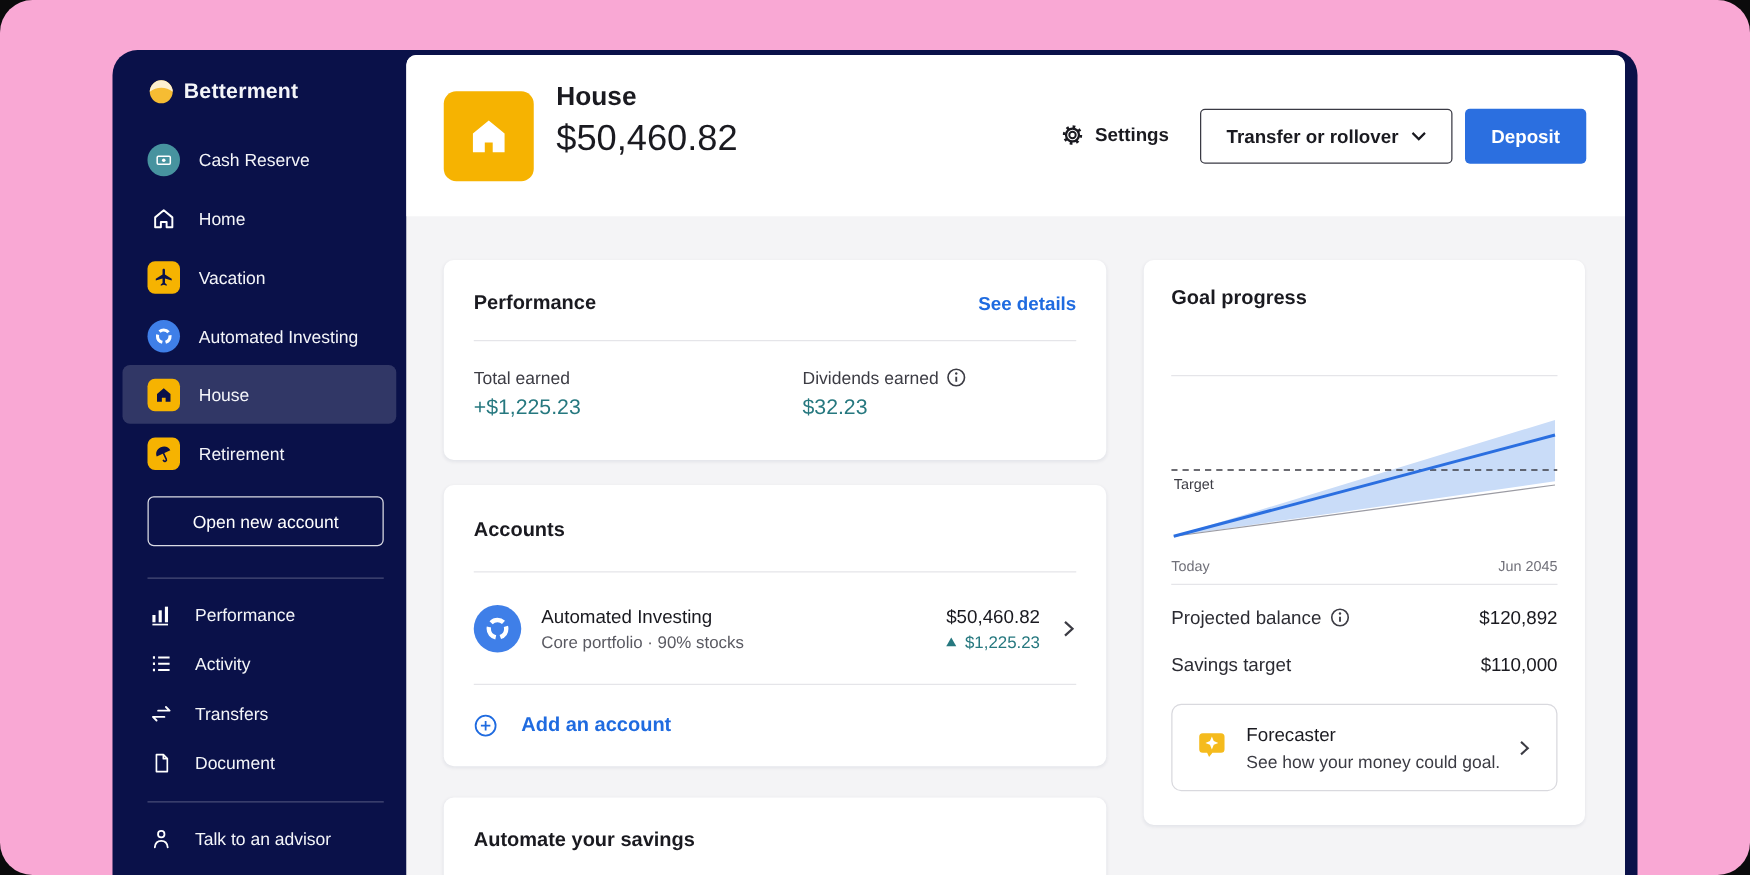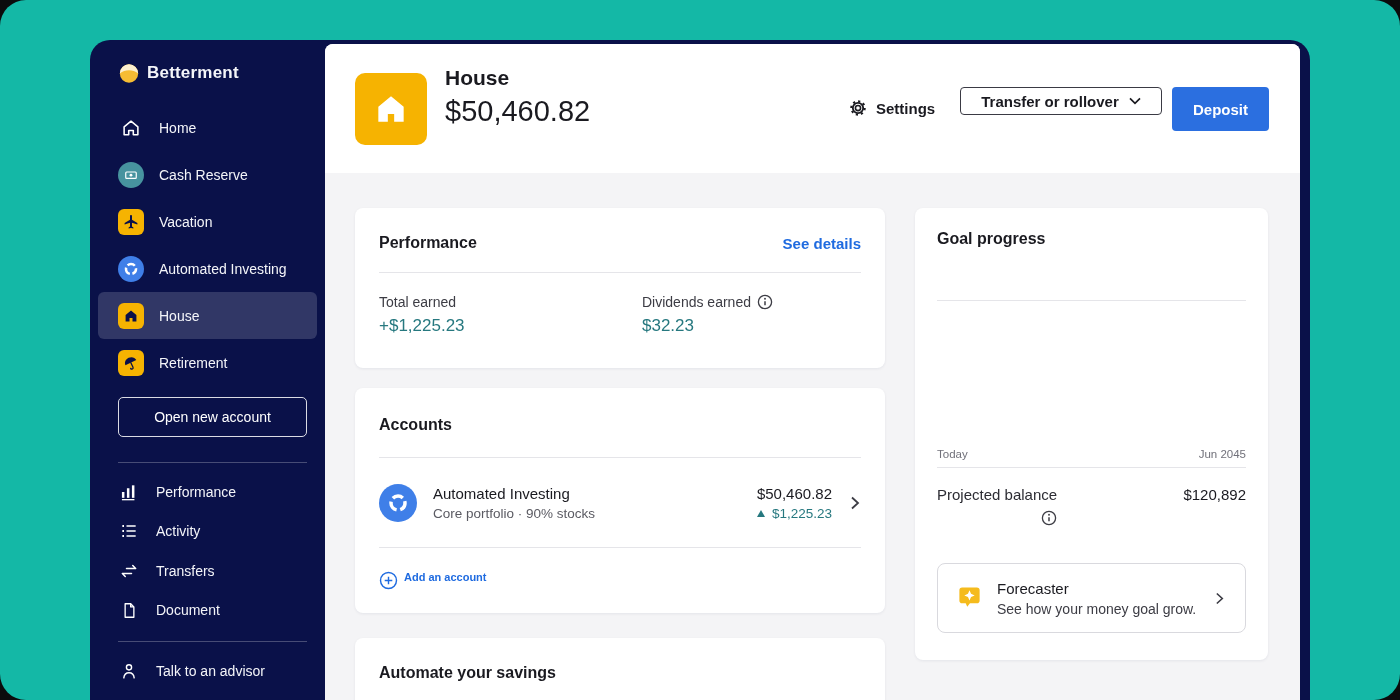--- a/index.html
+++ b/index.html
@@ -1,18 +1,18 @@
 <!DOCTYPE html>
 <html><head>
 <meta charset="utf-8">
 <style>
   * { margin:0; padding:0; box-sizing:border-box; }
   html,body { width:1400px; height:700px; background:#0b0b0c; overflow:hidden;
     font-family:"Liberation Sans", sans-serif; }
-  .canvas { position:absolute; inset:0; background:#14b8a6; border-radius:26px; overflow:hidden; }
+  .canvas { position:absolute; inset:0; background:#f9a8d4; border-radius:26px; overflow:hidden; }
   .app { position:absolute; left:90px; top:40px; width:1220px; height:680px;
     background:#0a1149; border-radius:20px; }
 
   
   .sidebar { position:absolute; left:0; top:0; width:235px; height:100%; color:#f4f5f9; }
   .logo { position:absolute; left:28px; top:22px; display:flex; align-items:center; gap:7px; }
   .logo-text { font-size:17px; font-weight:bold; letter-spacing:.2px; }
   .nav { position:absolute; left:0; top:64px; width:100%; }
   .nav-item { height:47px; margin:0 8px; padding-left:20px; display:flex; align-items:center;
     gap:15px; font-size:14px; border-radius:6px; cursor:pointer; }
@@ -35,21 +35,21 @@
   
   .content { position:absolute; left:235px; top:4px; right:10px; bottom:0;
     background:#f4f4f6; border-radius:8px 8px 0 0; overflow:hidden; }
   .header-band { position:absolute; left:0; top:0; width:100%; height:129px; background:#fff; }
   .goal-tile { position:absolute; left:30px; top:29px; width:72px; height:72px; border-radius:10px;
     background:#f6b301; display:flex; align-items:center; justify-content:center; }
   .goal-name { position:absolute; left:120px; top:22px; font-size:21px; font-weight:bold; color:#1a1a20; }
   .goal-balance { position:absolute; left:120px; top:51px; font-size:29px; color:#1a1a20; }
   .settings { position:absolute; left:523px; top:54px; display:flex; align-items:center; gap:8px;
     font-size:15px; font-weight:bold; color:#1a1a20; cursor:pointer; }
-  .transfer-btn { position:absolute; left:635px; top:43px; width:202px; height:28px; background:#fff;
+  .transfer-btn { position:absolute; left:635px; top:43px; width:202px; height:44px; background:#fff;
     border:1px solid #3a3a44; border-radius:4px; display:flex; align-items:center; justify-content:center;
     gap:10px; font-size:15px; font-weight:bold; color:#1a1a20; font-family:inherit; cursor:pointer; }
   .deposit-btn { position:absolute; left:847px; top:43px; width:97px; height:44px; background:#2b6fe0;
     border:none; border-radius:4px; color:#fff; font-size:15px; font-weight:bold; font-family:inherit; cursor:pointer; }
 
   .card { position:absolute; background:#fff; border-radius:8px; box-shadow:0 1px 3px rgba(16,24,64,.07); }
   .card-title { font-size:16px; font-weight:bold; color:#1a1a20; }
   .hdivider { position:absolute; left:24px; right:24px; height:1px; background:#e5e5e9; }
   .link { color:#1f6be0; cursor:pointer;font-weight:bold; }
   .teal { color:#26787f; }
@@ -74,39 +74,39 @@
     align-items:center; justify-content:center; flex:0 0 auto; }
   .acct-main { margin-left:16px; flex:1; }
   .acct-name { font-size:15px; color:#1a1a20; }
   .acct-sub { font-size:13.5px; color:#5a5a62; margin-top:4px; }
   .acct-right { text-align:right; margin-right:18px; }
   .acct-bal { font-size:15px; color:#1a1a20; }
   .acct-gain { font-size:13.5px; margin-top:4px; display:flex; align-items:center; justify-content:space-between; gap:5px; }
   .tri-up { width:0; height:0; border-left:4.5px solid transparent; border-right:4.5px solid transparent;
     border-bottom:7px solid #26787f; display:inline-block; }
   #acct-card .divider2 { top:159px; }
-  .add-acct { position:absolute; left:24px; top:183px; display:flex; gap:6px;
-    font-size:11px; cursor:pointer; }
+  .add-acct { position:absolute; left:24px; top:183px; display:flex; align-items:center; gap:19px;
+    font-size:16px; cursor:pointer; }
 
   
   #auto-card { left:30px; top:594px; width:530px; height:110px; }
   #auto-card .card-title { position:absolute; left:24px; top:26px; }
 
   
   #goal-card { left:590px; top:164px; width:353px; height:452px; }
   #goal-card .card-title { position:absolute; left:22px; top:22px; }
   .goal-status { position:absolute; left:22px; top:52px; font-size:15px; color:#2c2c33; }
   #goal-card .divider1 { left:22px; right:22px; top:92px; }
   .chart-wrap { position:absolute; left:22px; top:100px; width:309px; height:136px; }
   .axis-row { position:absolute; left:22px; right:22px; top:240px; display:flex;
     justify-content:space-between; font-size:11.5px; color:#71717a; }
   #goal-card .divider2 { left:22px; right:22px; top:259px; }
   .proj-row { position:absolute; left:22px; right:22px; display:flex; justify-content:space-between;
     font-size:15px; color:#1a1a20; }
-  .proj-row .plbl { display:flex; align-items:flex-end; gap:7px; color:#2c2c33;flex-direction:column; }
+  .proj-row .plbl { display:flex; align-items:flex-start; gap:7px; color:#2c2c33; }
   .forecaster { position:absolute; left:22px; right:22px; top:355px; height:70px;
     border:1px solid #d9d9de; border-radius:8px; display:flex; align-items:center; cursor:pointer; background:#fff; }
   .fc-badge { margin-left:18px; flex:0 0 auto; }
   .fc-text { margin-left:14px; flex:1; }
   .fc-title { font-size:15px; font-weight:normal; color:#1a1a20; }
   .fc-sub { font-size:14px; color:#3c3c44; margin-top:4px; }
   .fc-chev { margin-right:20px; }
 </style>
 </head>
 <body>
@@ -118,35 +118,35 @@
       <div class="logo">
         <svg width="22" height="22" viewBox="0 0 24 24">
           <circle cx="12" cy="12.5" r="10" fill="#f6bc33"></circle>
           <path d="M2 12.5a10 10 0 0 1 20 0c-3-2.3-6.3-3.5-10-3.5s-7 1.2-10 3.5z" fill="#fdf0d0"></path>
         </svg>
         <span class="logo-text">Betterment</span>
       </div>
 
       <div class="nav">
         <div class="nav-item">
-          <span class="plainicon">
-            <svg width="22" height="22" viewBox="0 0 24 24" fill="none" stroke="#fff" stroke-width="1.7" stroke-linejoin="round">
-              <path d="M4.5 10.8 12 4.6l7.5 6.2v8.6h-5v-4.6h-5v4.6h-5z"></path>
-            </svg>
-          </span>
-          <span>Home</span>
-        </div>
-        <div class="nav-item">
           <span class="tile round t-teal">
             <svg width="18" height="18" viewBox="0 0 24 24" fill="none">
               <rect x="5" y="8" width="14" height="8.5" rx="1.2" stroke="#fff" stroke-width="1.6"></rect>
               <circle cx="12" cy="12.2" r="1.9" fill="#fff"></circle>
             </svg>
           </span>
           <span>Cash Reserve</span>
+        </div>
+        <div class="nav-item">
+          <span class="plainicon">
+            <svg width="22" height="22" viewBox="0 0 24 24" fill="none" stroke="#fff" stroke-width="1.7" stroke-linejoin="round">
+              <path d="M4.5 10.8 12 4.6l7.5 6.2v8.6h-5v-4.6h-5v4.6h-5z"></path>
+            </svg>
+          </span>
+          <span>Home</span>
         </div>
         <div class="nav-item">
           <span class="tile t-yellow">
             <svg width="18" height="18" viewBox="0 0 24 24">
               <path fill="#0a1149" d="M20.5 15.3v-1.9l-7.2-4.5V4.1c0-.75-.58-1.35-1.3-1.35s-1.3.6-1.3 1.35v4.8L3.5 13.4v1.9l7.2-2.25v4.9l-1.9 1.4v1.45l3.2-.95 3.2.95v-1.45l-1.9-1.4v-4.9z"></path>
             </svg>
           </span>
           <span>Vacation</span>
         </div>
         <div class="nav-item">
@@ -327,49 +327,62 @@
       </section>
 
       <section class="card" id="auto-card">
         <div class="card-title">Automate your savings</div>
       </section>
 
       <section class="card" id="goal-card">
         <div class="card-title">Goal progress</div>
         <div class="hdivider divider1"></div>
 
+        <div class="chart-wrap">
+          <svg width="309" height="136" viewBox="0 0 309 136">
+            <polygon points="2,121 307,28 307,77" fill="#c9dcf8"></polygon>
+            <line x1="2" y1="121" x2="307" y2="80" stroke="#9b9ba3" stroke-width="1"></line>
+            <line x1="0" y1="68" x2="309" y2="68" stroke="#3d3d44" stroke-width="1.2" stroke-dasharray="5 4"></line>
+            <line x1="2" y1="121" x2="307" y2="40" stroke="#2b6fe0" stroke-width="2.4"></line>
+            <text x="2" y="83" font-size="11.5" fill="#3c3c44" font-family="Liberation Sans, sans-serif">Target</text>
+          </svg>
+        </div>
         <div class="axis-row">
           <span>Today</span>
           <span>Jun 2045</span>
         </div>
 
         <div class="hdivider divider2"></div>
 
         <div class="proj-row" style="top:278px;">
           <span class="plbl">
             <span>Projected balance</span>
             <svg width="16" height="16" viewBox="0 0 16 16" fill="none">
               <circle cx="8" cy="8" r="6.6" stroke="#3c3c44" stroke-width="1.3"></circle>
               <path d="M8 7.3v4" stroke="#3c3c44" stroke-width="1.5"></path>
               <circle cx="8" cy="4.8" r="0.95" fill="#3c3c44"></circle>
             </svg>
           </span>
           <span>$120,892</span>
         </div>
+        <div class="proj-row" style="top:316px;">
+          <span class="plbl">Savings target</span>
+          <span>$110,000</span>
+        </div>
 
         <div class="forecaster">
           <span class="fc-badge">
             <svg width="27" height="27" viewBox="0 0 24 24">
               <path d="M5.5 4h13A2.5 2.5 0 0 1 21 6.5v9a2.5 2.5 0 0 1-2.5 2.5h-6.1L10 21l-1.4-3H5.5A2.5 2.5 0 0 1 3 15.5v-9A2.5 2.5 0 0 1 5.5 4z" fill="#f5bb1d"></path>
               <path d="M12 6.4l1.35 3.25L16.6 11l-3.25 1.35L12 15.6l-1.35-3.25L7.4 11l3.25-1.35z" fill="#fff"></path>
             </svg>
           </span>
           <span class="fc-text">
             <div class="fc-title">Forecaster</div>
-            <div class="fc-sub">See how your money goal grow.</div>
+            <div class="fc-sub">See how your money could goal.</div>
           </span>
           <svg class="fc-chev" width="10" height="15" viewBox="0 0 11 16" fill="none">
             <path d="M2 2.5 8 8 2 13.5" stroke="#3c3c44" stroke-width="1.8"></path>
           </svg>
         </div>
       </section>
 
     </main>
   </div>
 </div>

